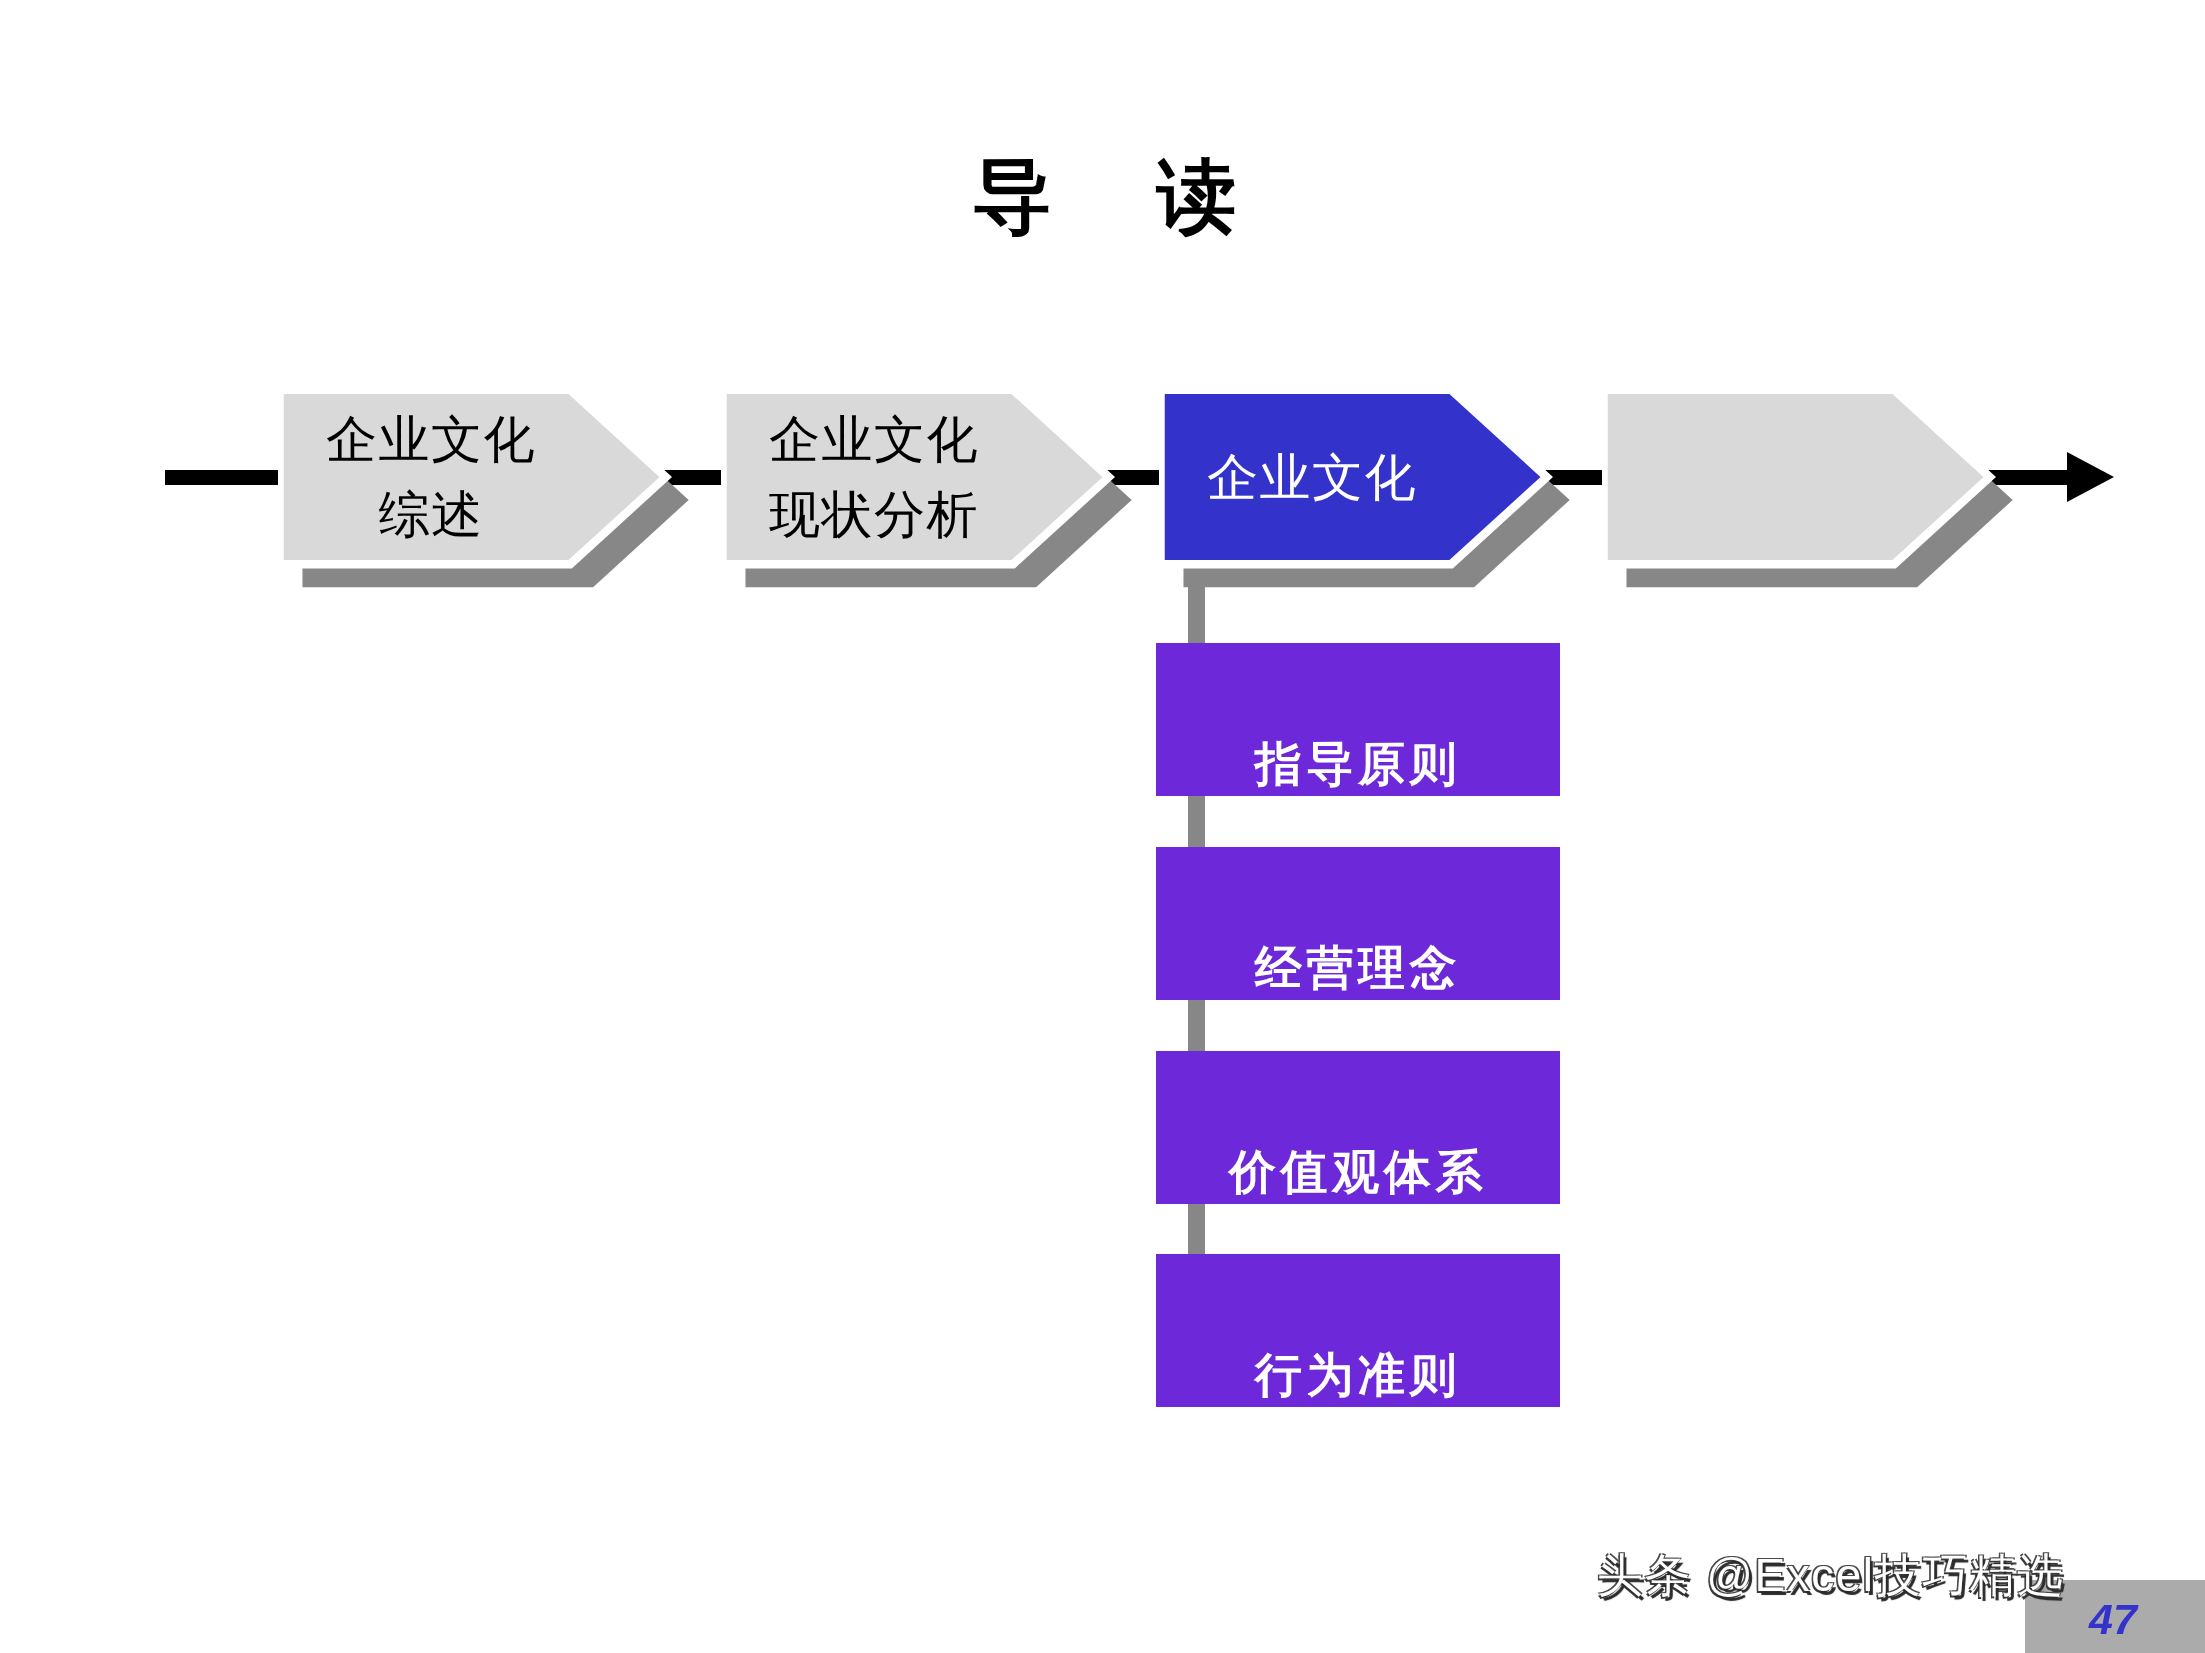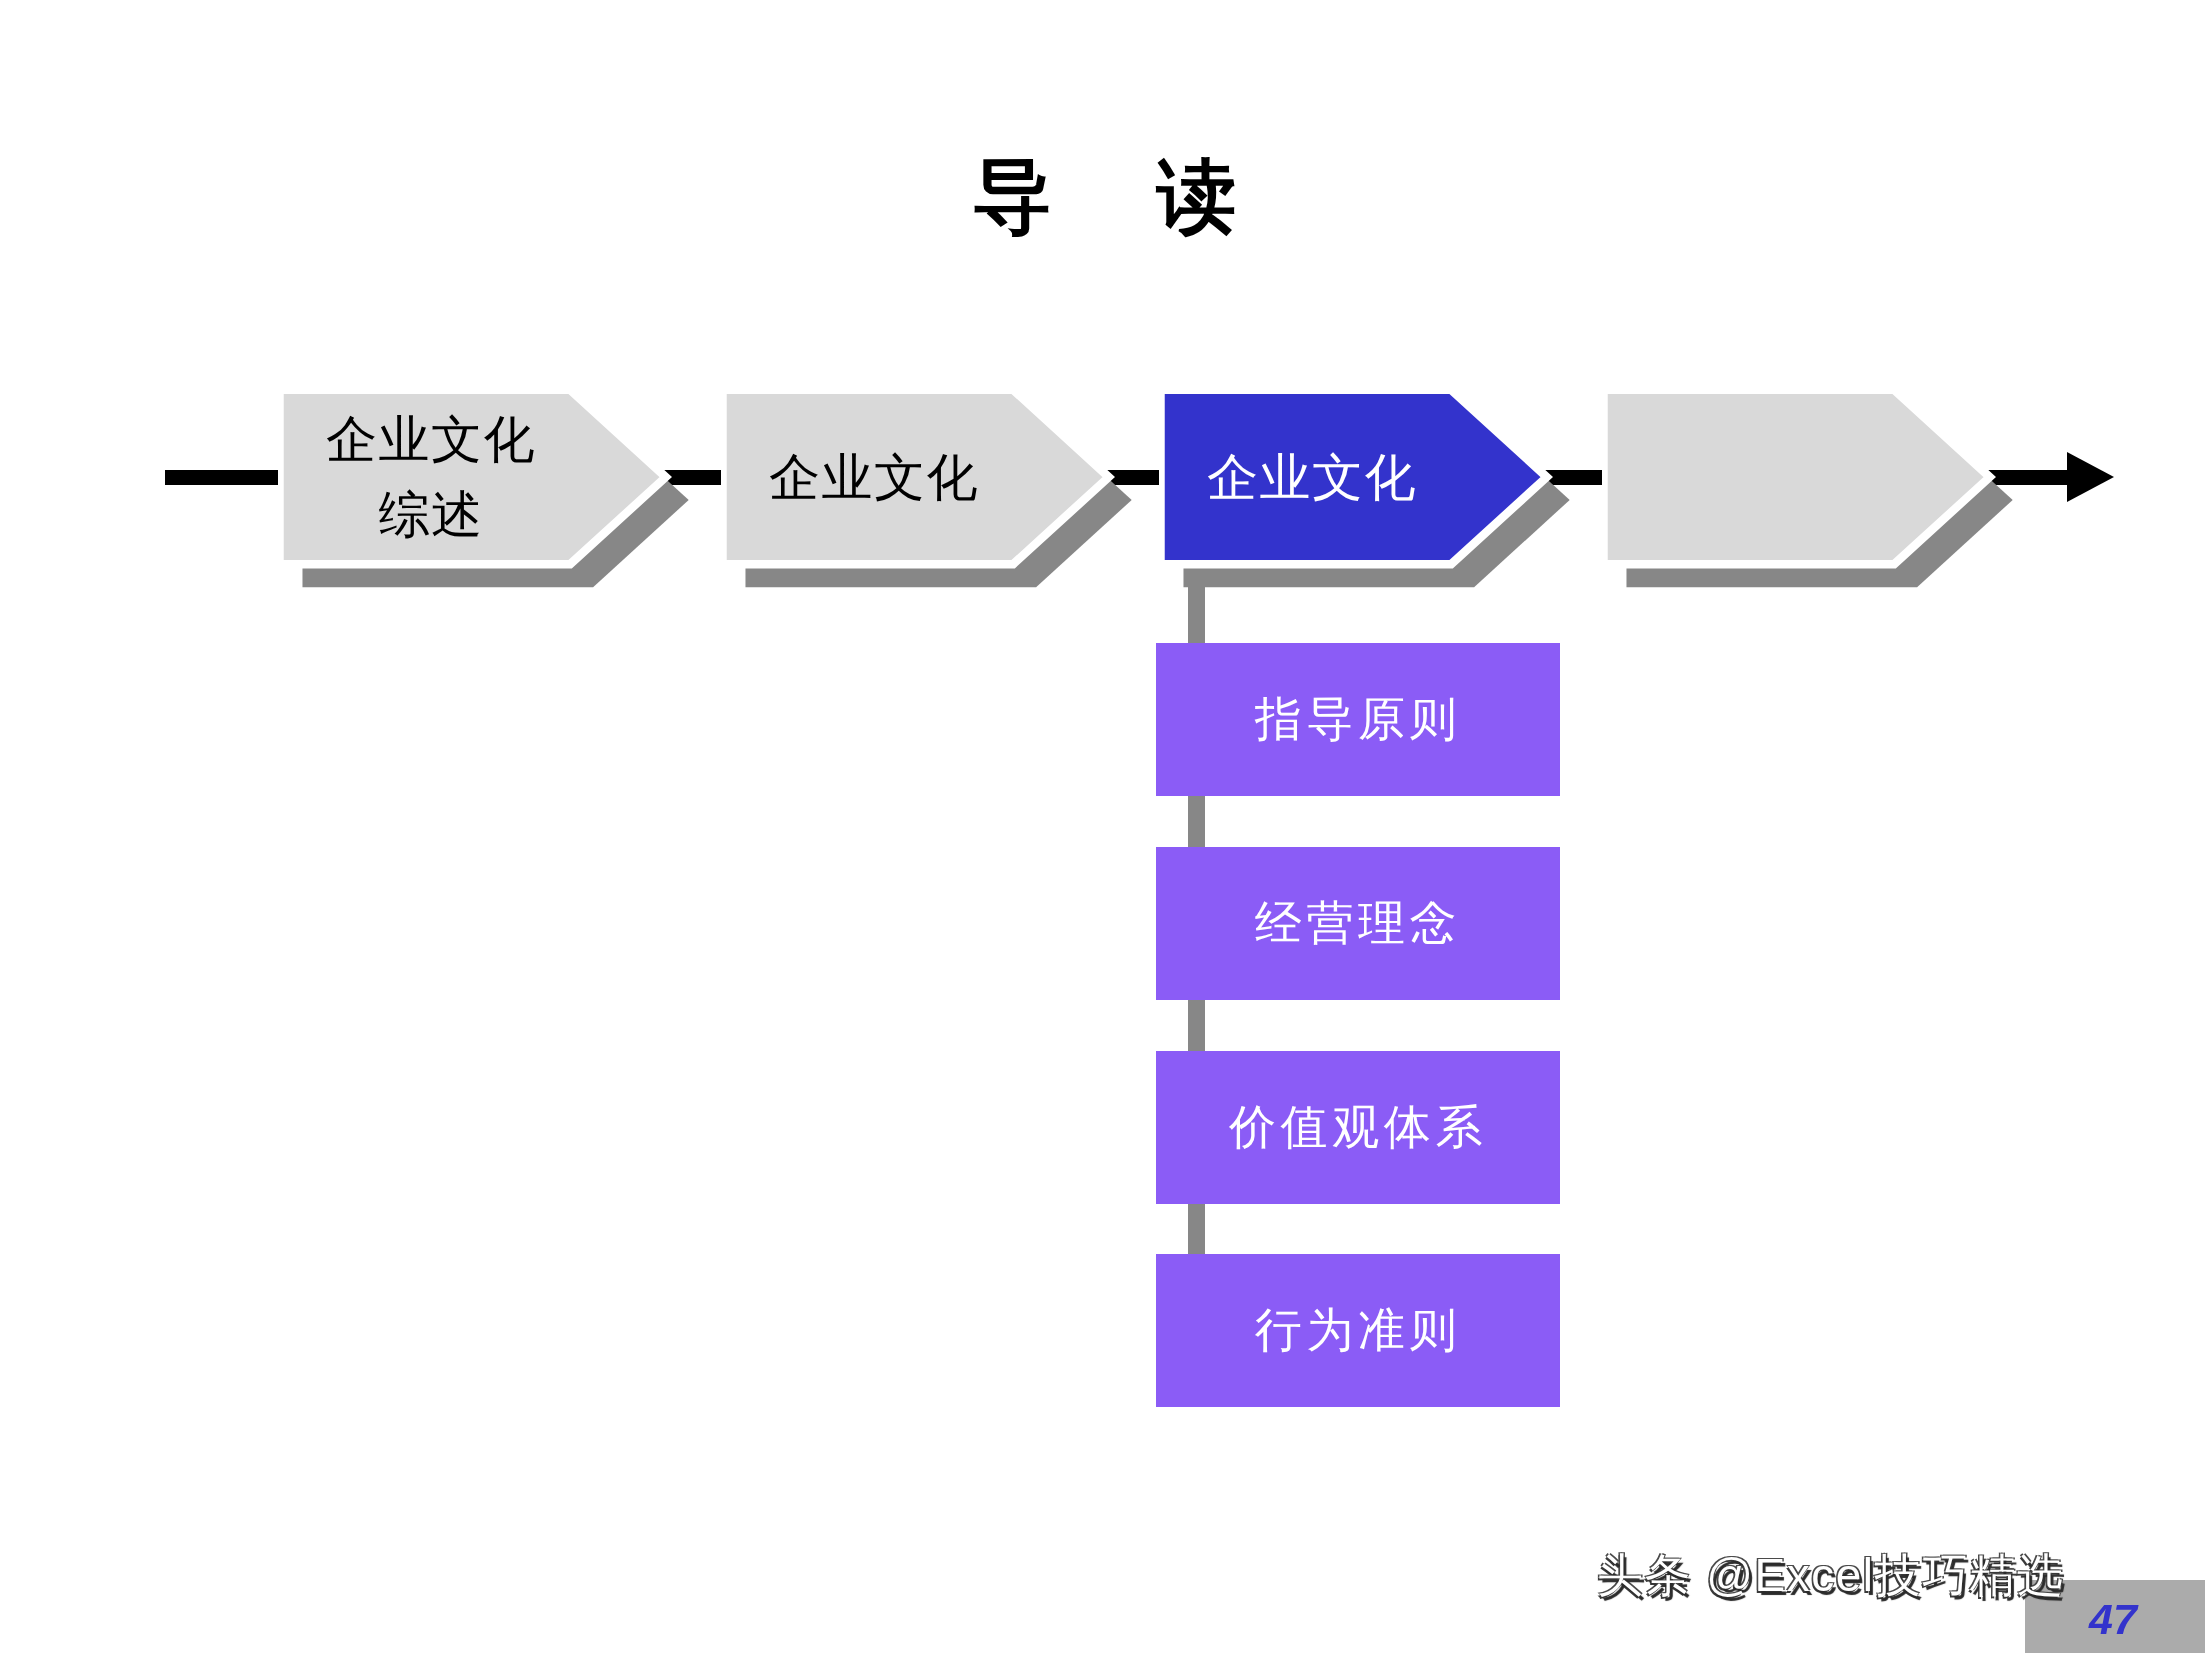--- a/index.html
+++ b/index.html
@@ -40,23 +40,23 @@
     font-size:51px;line-height:75px;color:#000;letter-spacing:1.5px;text-align:center;
   }
   .step.highlight .step-label{color:#ffffff;}
   .step-label div:empty{display:none;}
   .step-0{left:278px;}
   .step-1{left:721px;}
   .step-2{left:1159px;}
   .step-3{left:1602px;}
   
   .sub-box{
-    position:absolute;left:1156px;width:404px;height:153px;background:#8b5cf6;
-    display:flex;justify-content:center;align-items:center;z-index:2;
-    color:#ffffff;font-size:47px;letter-spacing:4.6px;
+    position:absolute;left:1156px;width:404px;height:153px;background:#6d28d9;
+    display:flex;justify-content:center;align-items:flex-end;z-index:2;
+    color:#ffffff;font-size:47px;letter-spacing:4.6px;font-weight:bold;
   }
   .sub-box-0{top:643px;}
   .sub-box-1{top:847px;}
   .sub-box-2{top:1051px;}
   .sub-box-3{top:1254px;}
   
   .footer-rect{
     position:absolute;left:2025px;top:1580px;width:180px;height:74px;
     background:#ababab;z-index:3;
   }
@@ -92,20 +92,21 @@
     </div>
   </div>
 
   <div class="step step-1">
     <svg width="413" height="201" viewBox="0 0 540 262">
       <polygon class="shadow" transform="translate(30,30)" points="2,2 382,2 507,116 382,230 2,230"></polygon>
       <polygon class="body" points="2,2 382,2 507,116 382,230 2,230"></polygon>
     </svg>
     <div class="step-label">
       <div>企业文化</div>
+      <div>现状分析</div>
     </div>
   </div>
 
   <div class="step step-2 highlight">
     <svg width="413" height="201" viewBox="0 0 540 262">
       <polygon class="shadow" transform="translate(30,30)" points="2,2 382,2 507,116 382,230 2,230"></polygon>
       <polygon class="body" points="2,2 382,2 507,116 382,230 2,230"></polygon>
     </svg>
     <div class="step-label">
       <div>企业文化</div>

